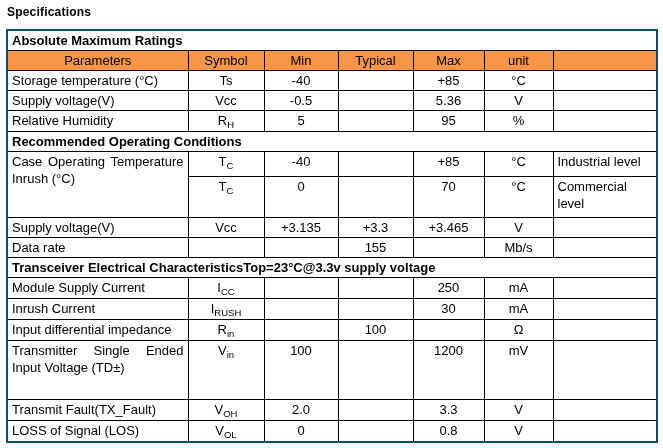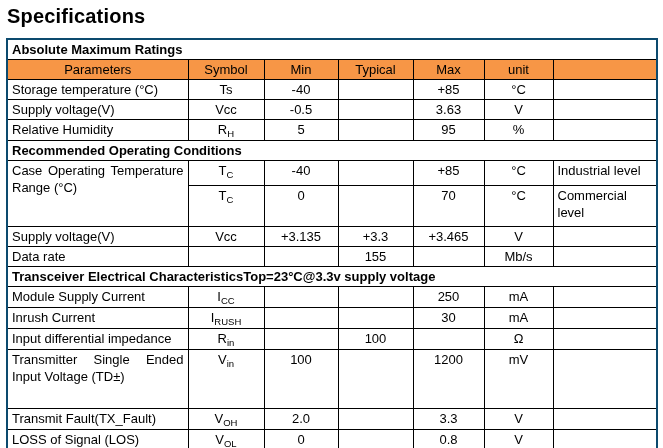--- a/index.html
+++ b/index.html
@@ -5,21 +5,21 @@
   * { box-sizing: border-box; }
   html, body {
     margin: 0; padding: 0;
     background: #ffffff;
     width: 663px; height: 448px;
     overflow: hidden;
     font-family: "Liberation Sans", sans-serif;
     color: #000;
   }
   .page-title {
-    font-size: 20px;
+    font-size: 12px;
     font-weight: bold;
     margin: 5px 0 10px 7px;
     letter-spacing: 0.2px;
   }
   table.spec {
     border-collapse: collapse;
     table-layout: fixed;
     margin-left: 6px;
     width: 650px;
     border: 2px solid #0c4a6e;
@@ -92,38 +92,38 @@
         <td class="center"></td>
         <td class="center">+85</td>
         <td class="center">°C</td>
         <td class="note-cell"></td>
       </tr>
       <tr>
         <td class="param-cell">Supply voltage(V)</td>
         <td class="center"><span>Vcc</span></td>
         <td class="center">-0.5</td>
         <td class="center"></td>
-        <td class="center">3.63</td>
+        <td class="center">5.36</td>
         <td class="center">V</td>
         <td class="note-cell"></td>
       </tr>
       <tr>
         <td class="param-cell">Relative Humidity</td>
         <td class="center"><span>R</span><span class="sub">H</span></td>
         <td class="center">5</td>
         <td class="center"></td>
         <td class="center">95</td>
         <td class="center">%</td>
         <td class="note-cell"></td>
       </tr>
       <tr>
         <td class="section-cell" colspan="7"><span>Recommended Operating Conditions</span></td>
       </tr>
       <tr style="height: 25px;">
-        <td class="param-cell justify" rowspan="2">Case Operating Temperature Range (°C)</td>
+        <td class="param-cell justify" rowspan="2">Case Operating Temperature Inrush (°C)</td>
         <td class="center"><span>T</span><span class="sub">C</span></td>
         <td class="center">-40</td>
         <td class="center"></td>
         <td class="center">+85</td>
         <td class="center">°C</td>
         <td class="note-cell">Industrial level</td>
       </tr>
       <tr style="height: 41px;">
         <td class="center"><span>T</span><span class="sub">C</span></td>
         <td class="center">0</td>

